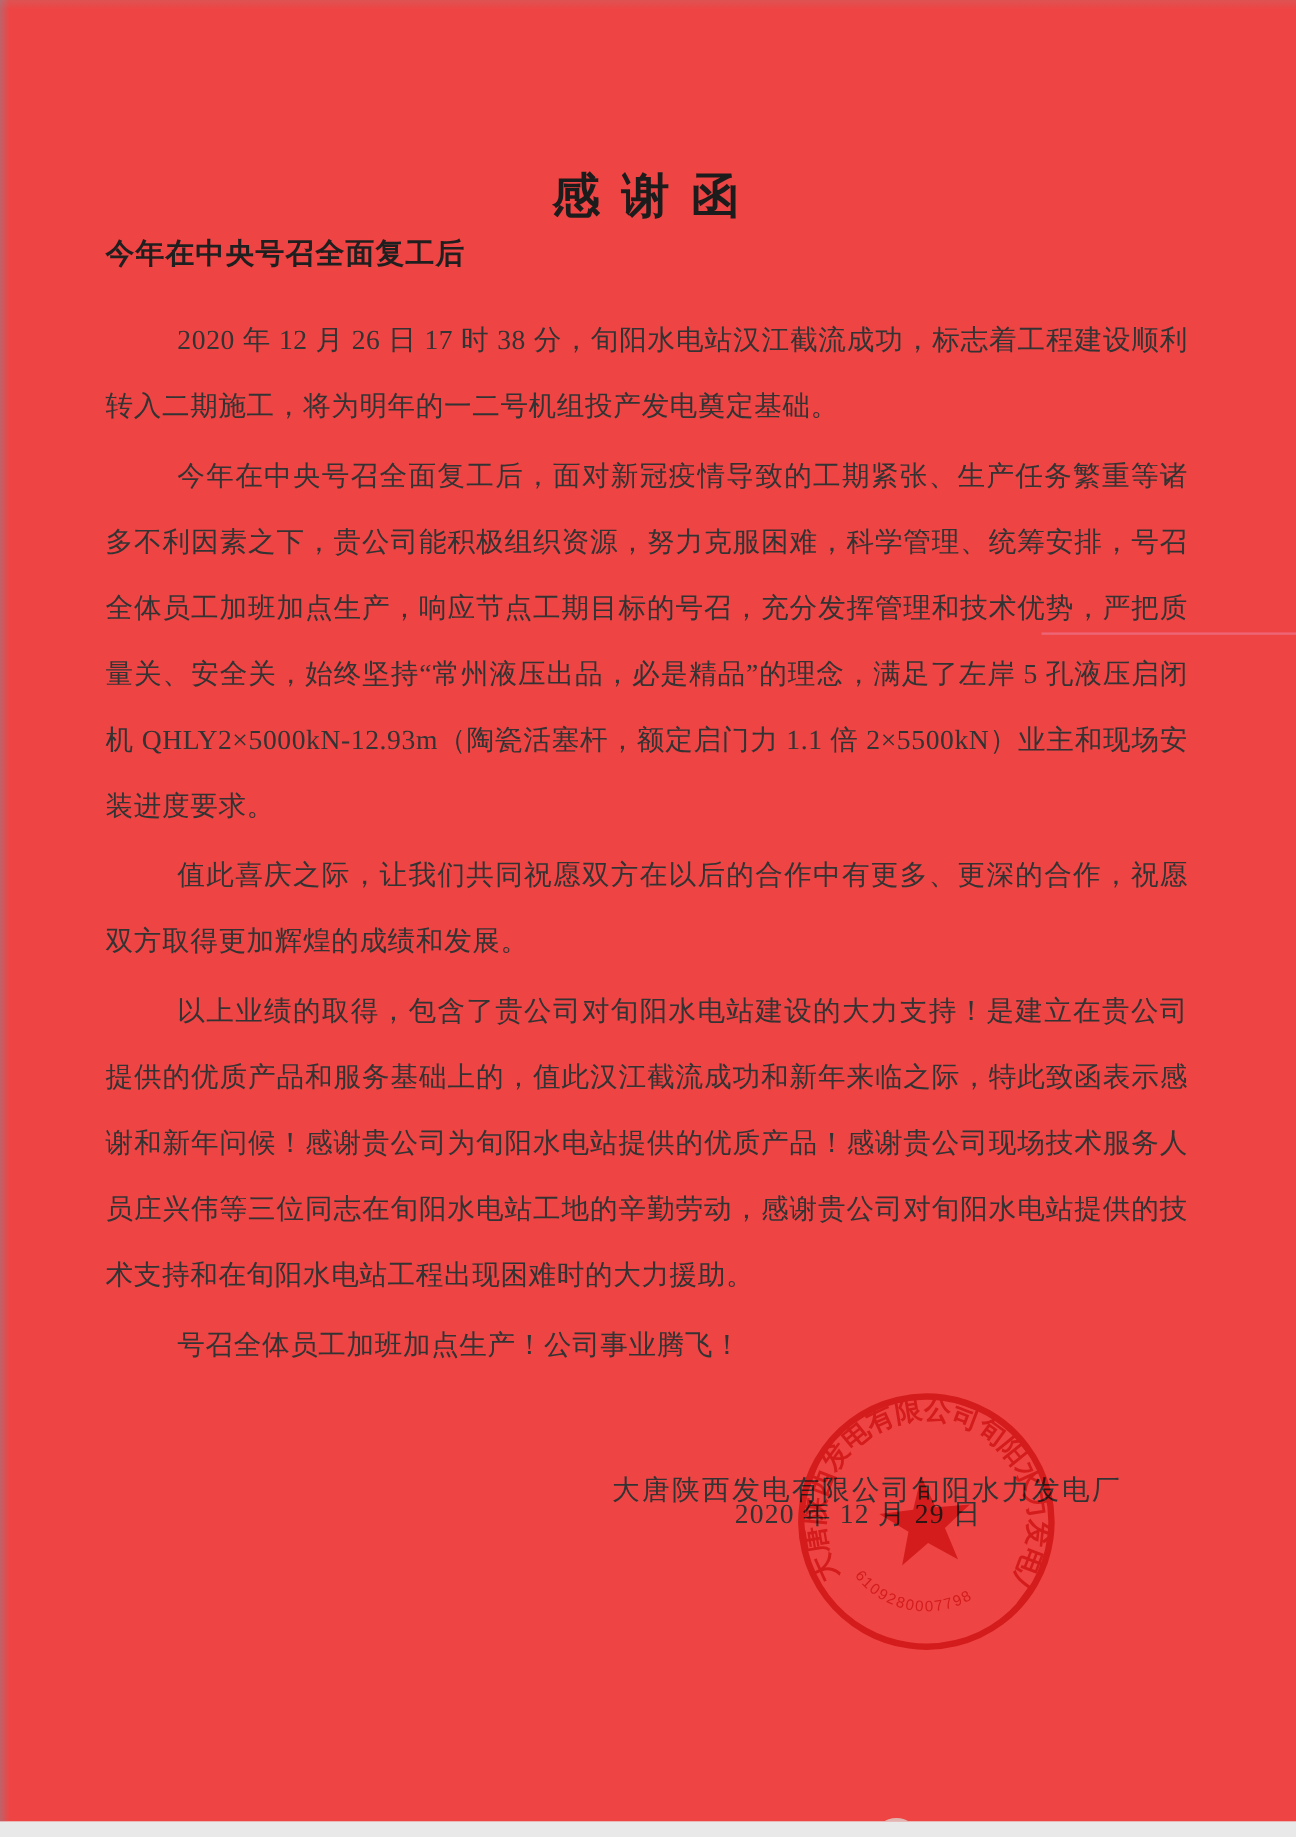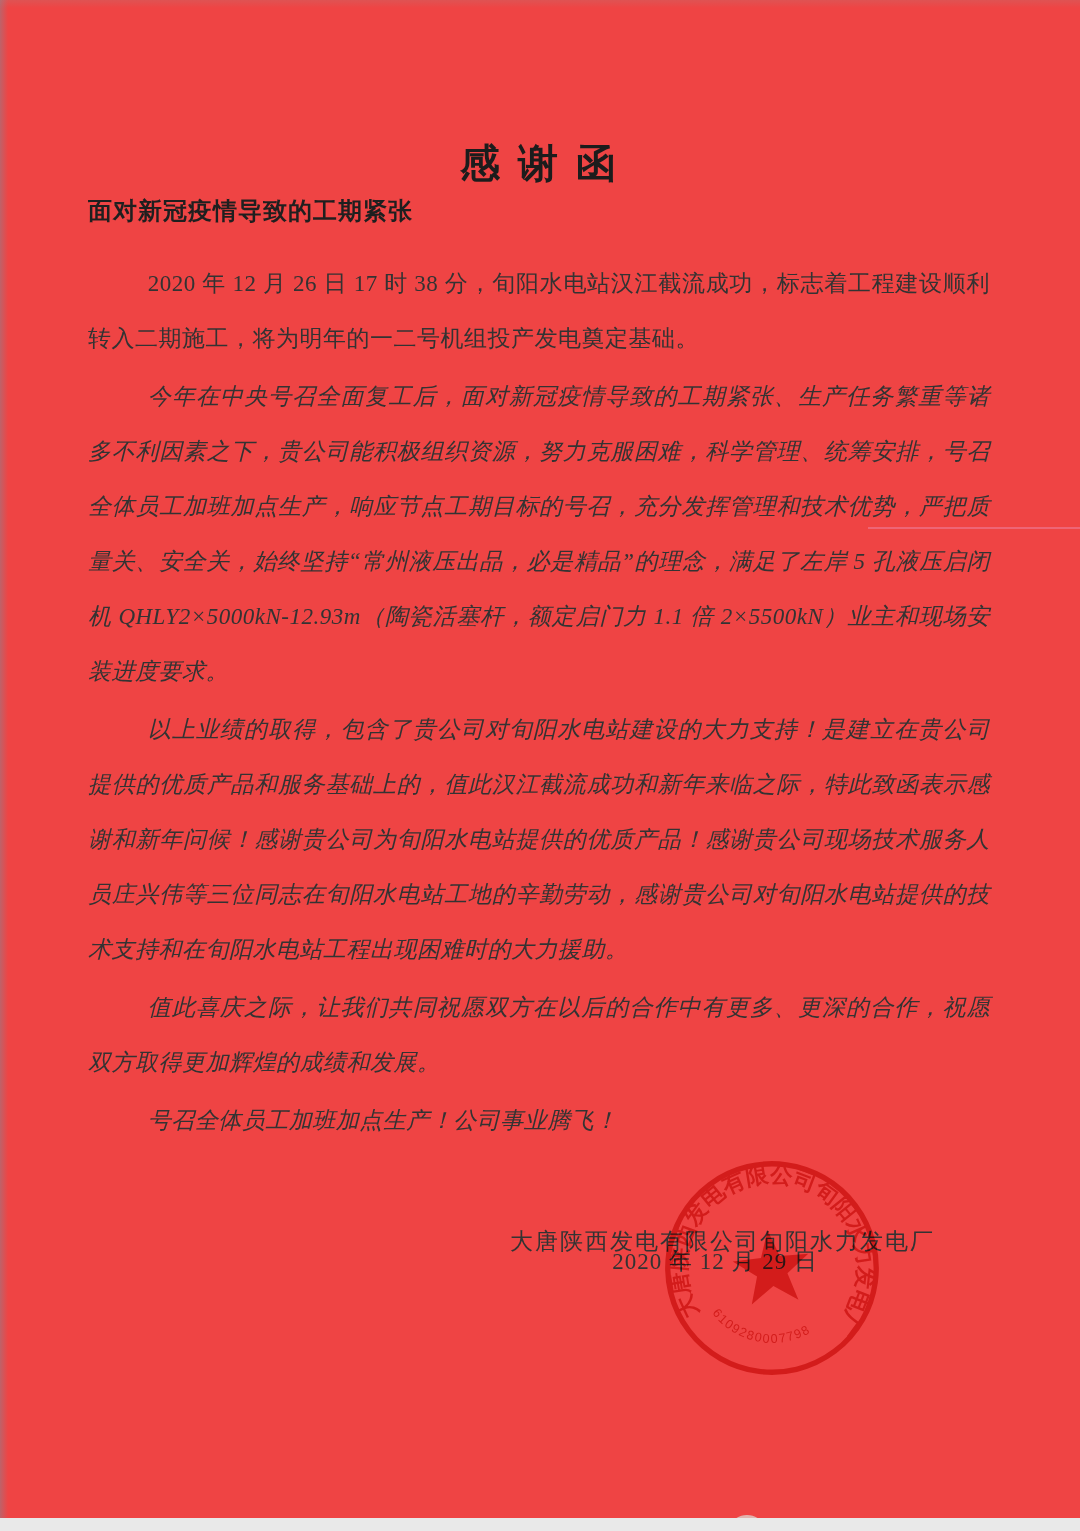--- a/index.html
+++ b/index.html
@@ -34,21 +34,21 @@
     letter-spacing: 1px;
   }
   .body-text {
     position: absolute; top: 256px; left: 88px; width: 902px;
     font-size: 23px; line-height: 55px;
     letter-spacing: 0.5px;
     text-align: justify;
     color: #333333;
   }
   .body-text p { text-indent: 2.6em; }
-  .body-text p + p { margin-top: 3px; font-style: italic; }
+  .body-text p + p { margin-top: 3px; }
   .sig-company {
     position: absolute; top: 1226px; left: 0; width: 935px;
     text-align: right;
     font-size: 23px; letter-spacing: 2px; color: #333333;
     white-space: nowrap;
   }
   .sig-date {
     position: absolute; top: 1246px; left: 0; width: 818px;
     text-align: right;
     font-size: 23px; letter-spacing: 1px; color: #333333;
@@ -81,27 +81,27 @@
 </head>
 <body>
 
 <div class="page">
 
   <div class="shade-left"></div>
   <div class="shade-top"></div>
 
   <div class="letter-title">感 谢 函</div>
 
-  <div class="addressee">面对新冠疫情导致的工期紧张</div>
+  <div class="addressee">今年在中央号召全面复工后</div>
 
   <div class="body-text">
     <p>2020 年 12 月 26 日 17 时 38 分，旬阳水电站汉江截流成功，标志着工程建设顺利转入二期施工，将为明年的一二号机组投产发电奠定基础。</p>
     <p>今年在中央号召全面复工后，面对新冠疫情导致的工期紧张、生产任务繁重等诸多不利因素之下，贵公司能积极组织资源，努力克服困难，科学管理、统筹安排，号召全体员工加班加点生产，响应节点工期目标的号召，充分发挥管理和技术优势，严把质量关、安全关，始终坚持“常州液压出品，必是精品”的理念，满足了左岸 5 孔液压启闭机 QHLY2×5000kN-12.93m（陶瓷活塞杆，额定启门力 1.1 倍 2×5500kN）业主和现场安装进度要求。</p>
+    <p>值此喜庆之际，让我们共同祝愿双方在以后的合作中有更多、更深的合作，祝愿双方取得更加辉煌的成绩和发展。</p>
     <p>以上业绩的取得，包含了贵公司对旬阳水电站建设的大力支持！是建立在贵公司提供的优质产品和服务基础上的，值此汉江截流成功和新年来临之际，特此致函表示感谢和新年问候！感谢贵公司为旬阳水电站提供的优质产品！感谢贵公司现场技术服务人员庄兴伟等三位同志在旬阳水电站工地的辛勤劳动，感谢贵公司对旬阳水电站提供的技术支持和在旬阳水电站工程出现困难时的大力援助。</p>
-    <p>值此喜庆之际，让我们共同祝愿双方在以后的合作中有更多、更深的合作，祝愿双方取得更加辉煌的成绩和发展。</p>
     <p>号召全体员工加班加点生产！公司事业腾飞！</p>
   </div>
 
   <div class="sig-company">大唐陕西发电有限公司旬阳水力发电厂</div>
   <div class="sig-date">2020 年 12 月 29 日</div>
 
   <div class="seal">
     <svg width="224" height="224" viewBox="0 0 230 230" xmlns="http://www.w3.org/2000/svg">
       <g transform="rotate(8 115 115)">
         <circle cx="115" cy="115" r="107" fill="none" stroke-width="5.5" stroke="#dd4f49"></circle>

